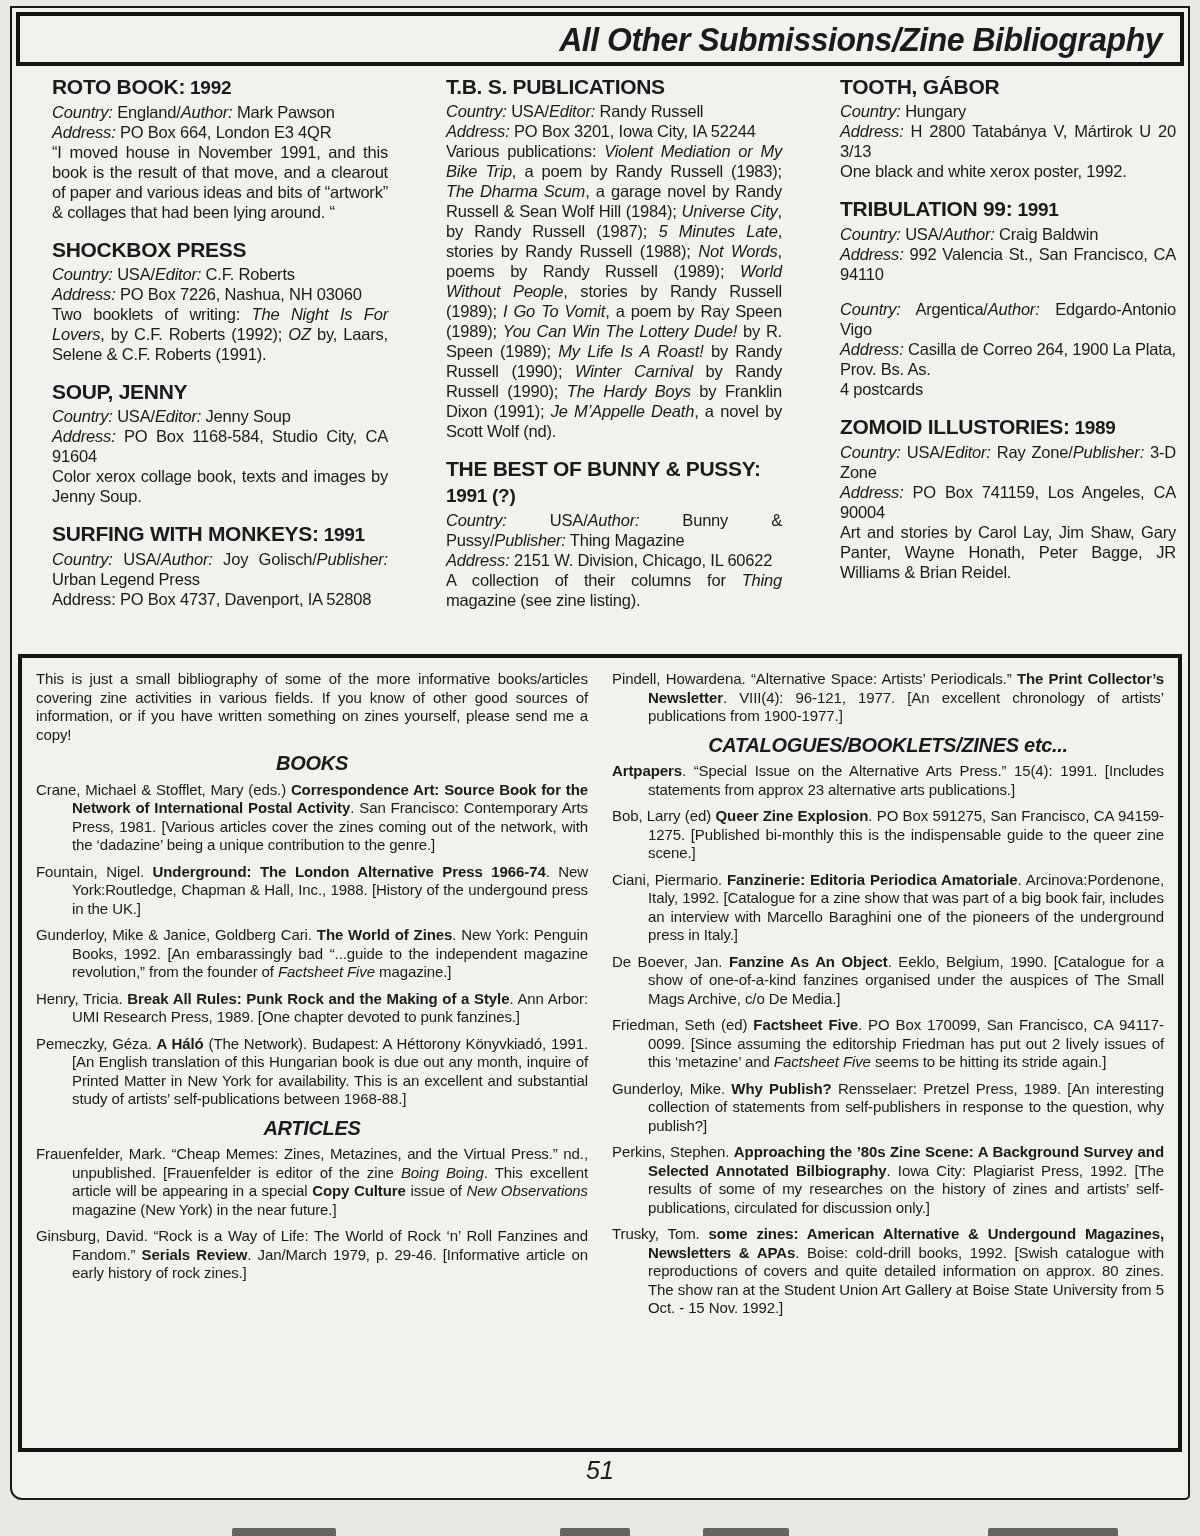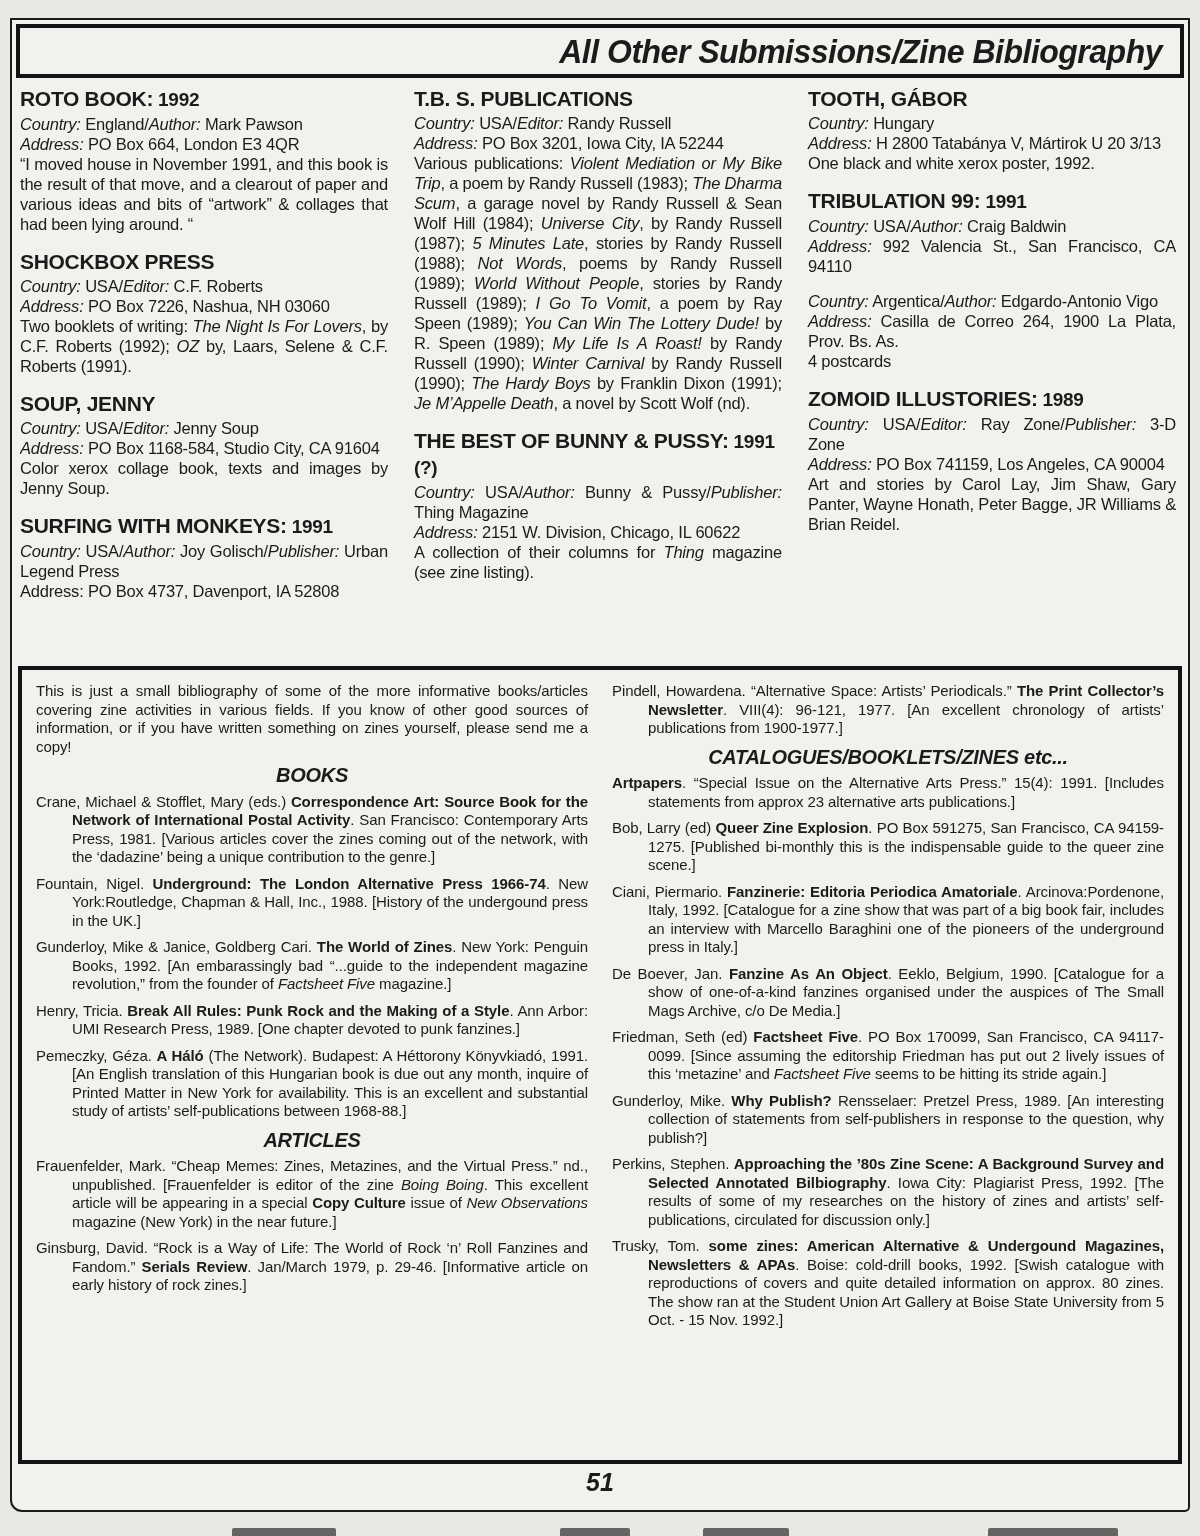--- a/index.html
+++ b/index.html
@@ -4,39 +4,39 @@
 <style>
   * { box-sizing: border-box; }
   html,body { margin:0; padding:0; }
   body {
     width:1200px; height:1536px; position:relative; overflow:hidden;
     background:#e9e8e4; color:#1b1b1b;
     font-family:"Liberation Sans", sans-serif;
     -webkit-font-smoothing:antialiased;
   }
   .page {
-    position:absolute; left:10px; top:18px; width:1180px; height:1494px;
+    position:absolute; left:10px; top:6px; width:1180px; height:1494px;
     border:2px solid #1a1a1a; border-radius:0 0 5px 12px; background:#f2f1ed;
   }
   
   .header-box {
     margin:4px; height:54px; border:4px solid #141414;
     display:flex; align-items:center; justify-content:flex-end; padding:0 18px;
   }
   .header-title {
     font-style:italic; font-weight:bold; font-size:32px; letter-spacing:-0.5px;
     transform:scaleY(1.06); white-space:nowrap;
   }
   
   #directory {
     margin:8px 12px 0 8px; height:572px; overflow:hidden;
     display:grid; grid-template-columns:1fr 1fr 1fr; column-gap:26px;
     font-size:16.5px; line-height:20px; letter-spacing:-0.2px; text-align:justify;
   }
-  .dir-col { min-width:0; }
+  .dir-col { min-width:0;margin-left:32px; }
   .entry { margin-bottom:15px; }
   .entry-title {
     font-size:21px; line-height:25px; margin-bottom:2px; letter-spacing:-0.3px;
     text-align:left; font-weight:bold;
   }
   .entry-para { text-align:justify; }
   .seg-b { font-weight:bold; }
   .seg-i { font-style:italic; }
   .seg-y { font-weight:bold; font-size:19px; }
   
@@ -54,21 +54,21 @@
     font-size:29px; font-weight:bold; letter-spacing:0.5px;
   }
   .bib-intro { }
   .bib-heading {
     text-align:center; font-weight:bold; font-style:italic; font-size:20px;
     margin:10px 0 8px 0; letter-spacing:-0.3px;
   }
   .bib-item { padding-left:36px; text-indent:-36px; margin-bottom:8px; }
   
   .footer { height:36px; display:flex; align-items:center; justify-content:center; }
-  .page-num { font-weight:bold; font-style:italic; font-size:25px; }
+  .page-num { font-weight:normal; font-style:italic; font-size:25px; }
   
   .frag { position:absolute; bottom:0; height:8px; background:#4c4c4c; opacity:.85; border-radius:2px 2px 0 0; }
   .frag.f1 { left:232px; width:104px; }
   .frag.f2 { left:560px; width:70px; }
   .frag.f3 { left:703px; width:86px; }
   .frag.f4 { left:988px; width:130px; }
 </style>
 </head>
 <body>
 

